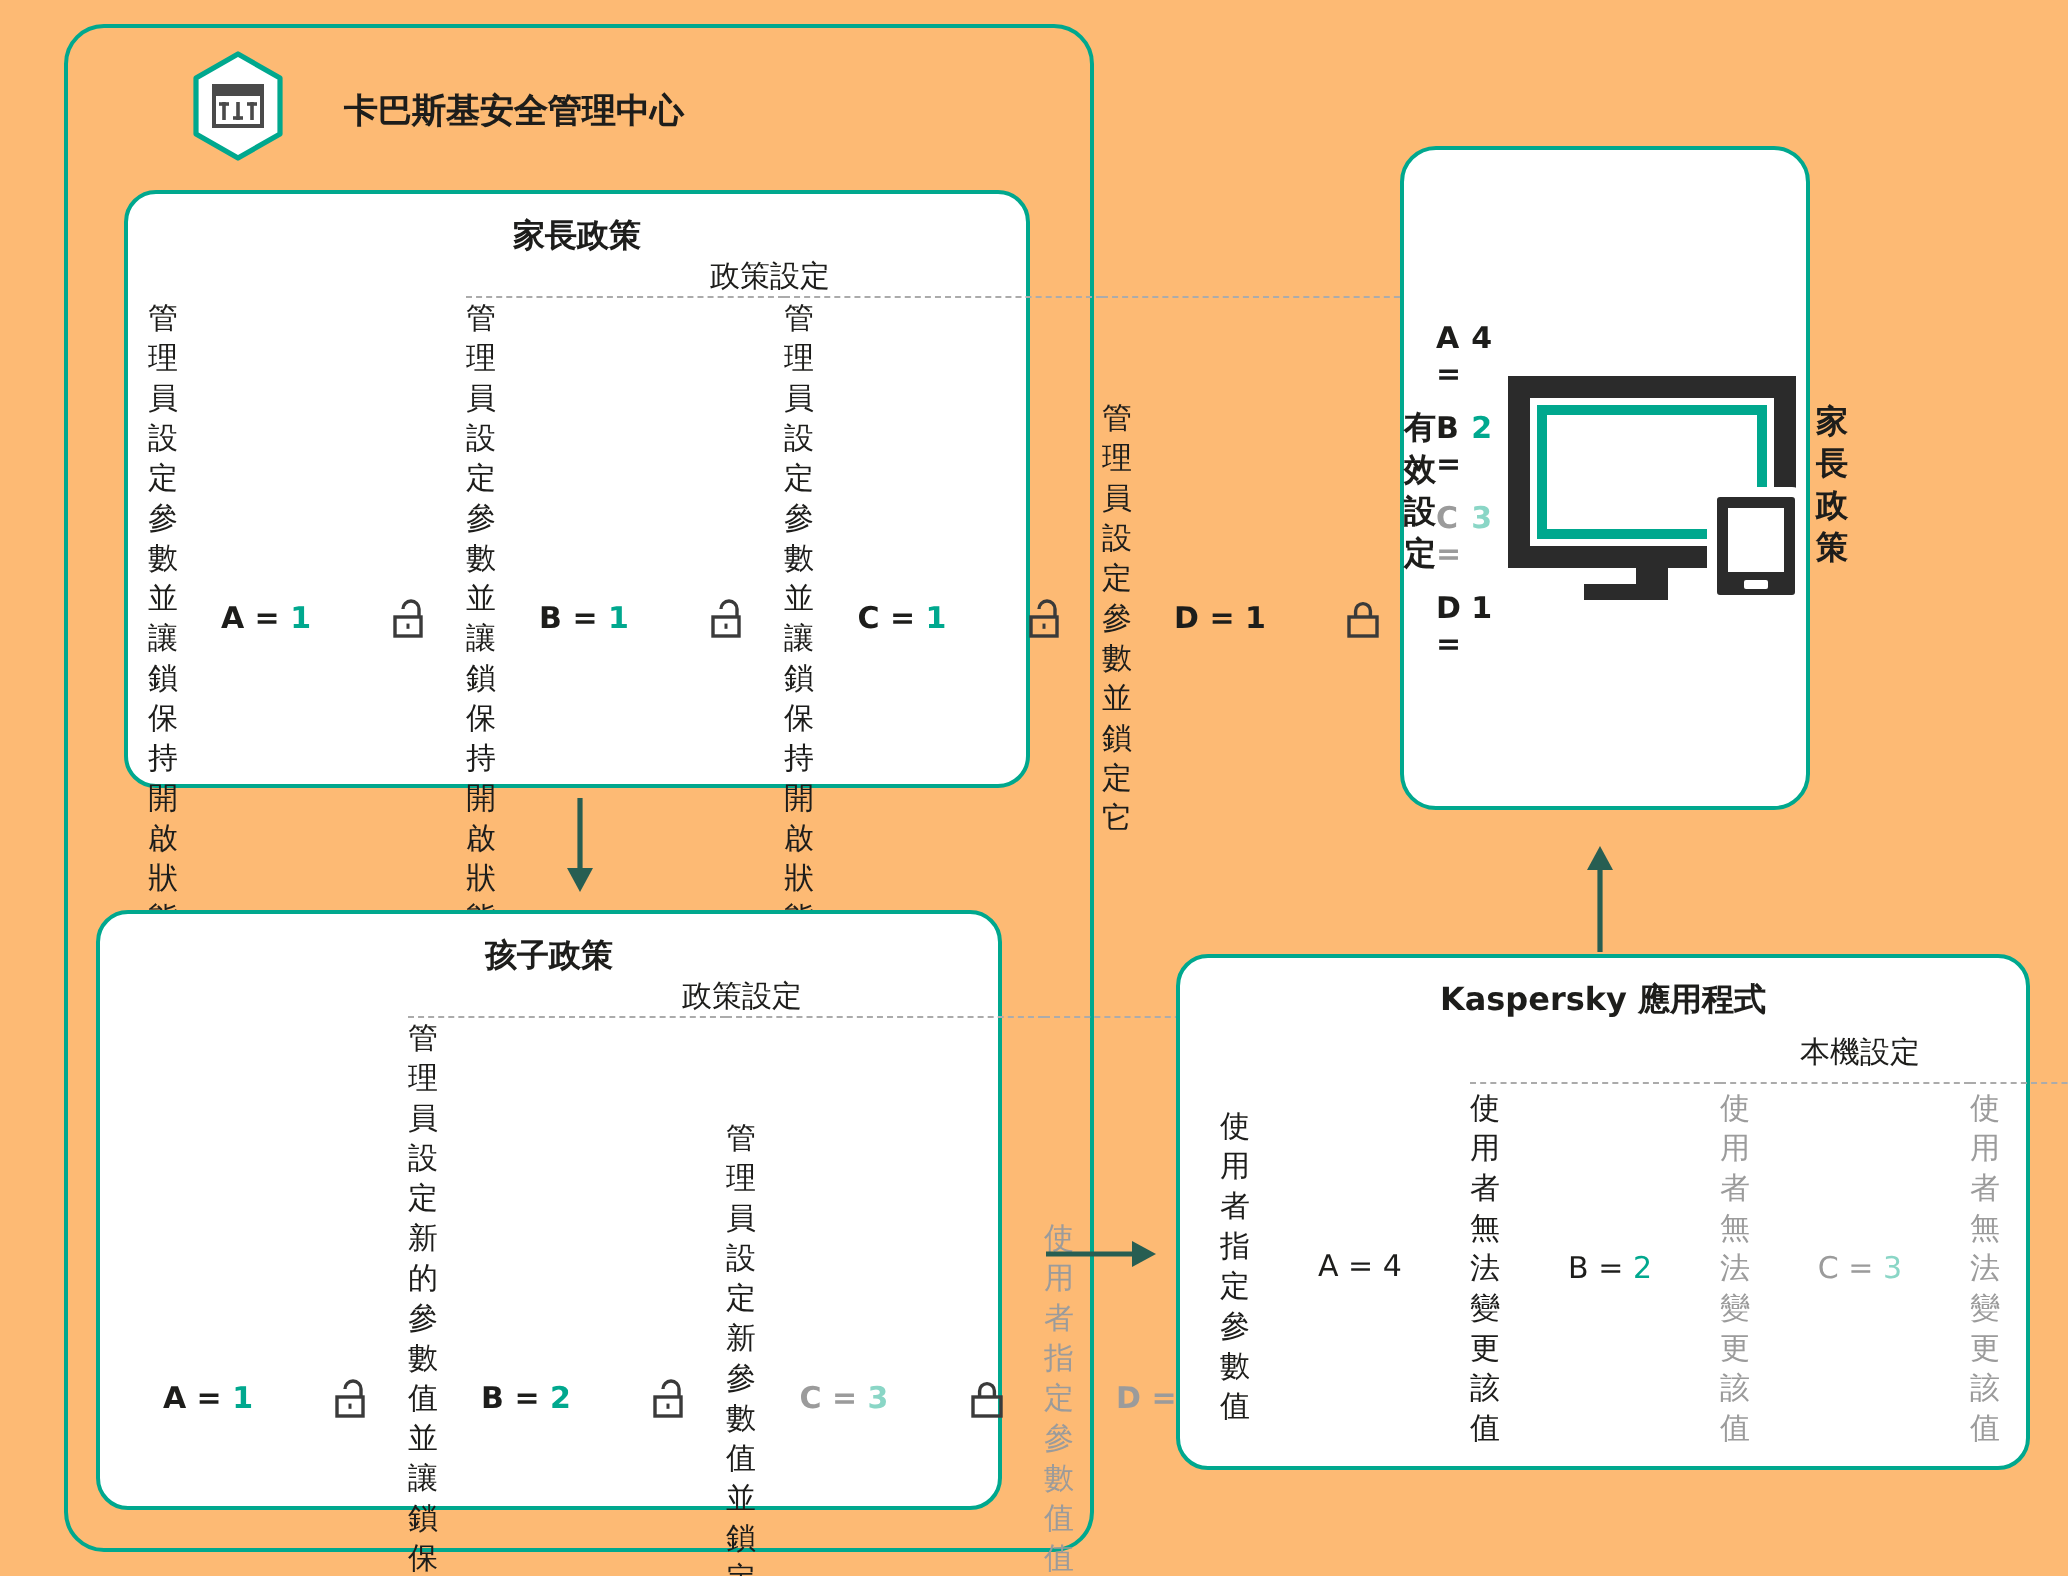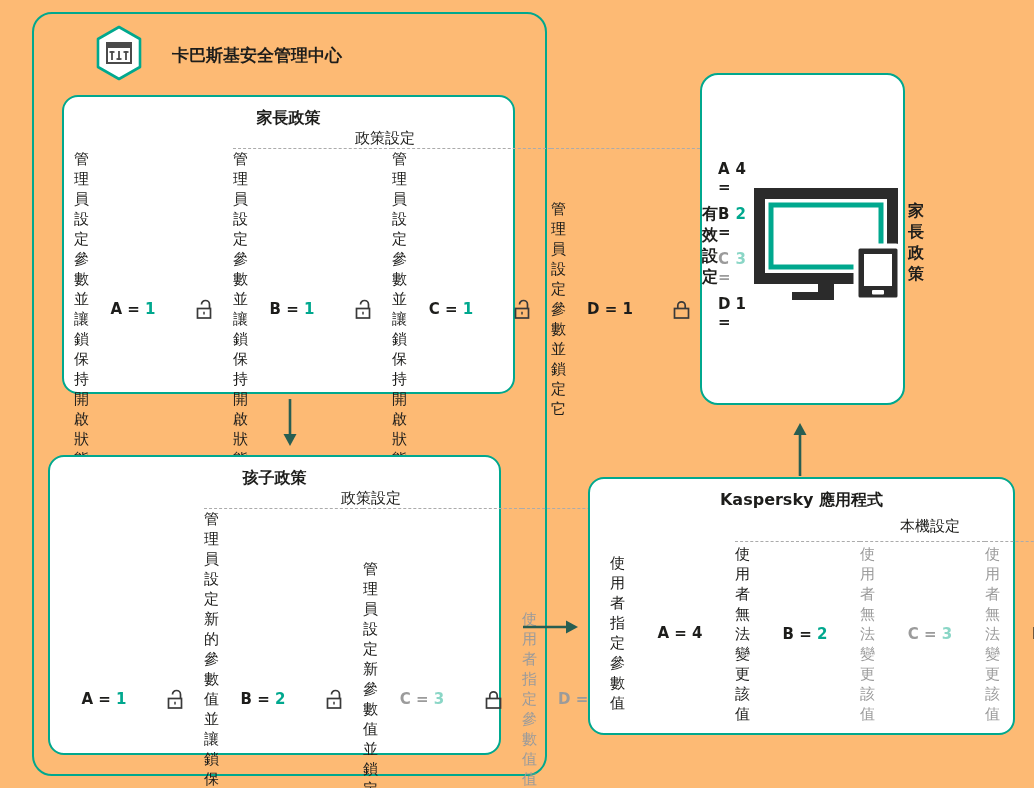--- a/index.html
+++ b/index.html
@@ -24,21 +24,21 @@
   .col-header{width:88px;text-align:center;font-size:15px;}
   .col-header-wide{width:110px;text-align:center;font-size:15px;}
   .lock-col-space{width:56px;}
 
   .rows{flex:1;display:flex;flex-direction:row;padding:0 16px 20px 10px;}
   .rows-app{flex:1;display:flex;flex-direction:row;padding:0 26px 8px 20px;}
   .p-row{flex:1;display:flex;align-items:center;}
   .p-row + .p-row{border-top:1px dashed #ABABAB;}
   .p-label{flex:1;font-size:15px;line-height:20px;white-space:pre-line;}
   .p-value{width:88px;text-align:center;font-weight:700;font-size:15px;white-space:nowrap;}
-  .p-value-wide{width:110px;text-align:center;font-weight:700;font-size:15px;white-space:nowrap;}
+  .p-value-wide{width:110px;text-align:center;font-weight:400;font-size:15px;white-space:nowrap;}
   .lockcell{width:56px;display:flex;justify-content:center;}
   .lockwrap{display:flex;}
   .lock-svg{display:block;}
 
   
   .t-dark{color:#1D1D1B;}
   .t-gray{color:#9B9B9B;}
   .t-teal{color:#00A88E;}
   .t-teal-light{color:#8AD6C6;}
   .lockwrap.t-dark{color:#3A3A3A;}

